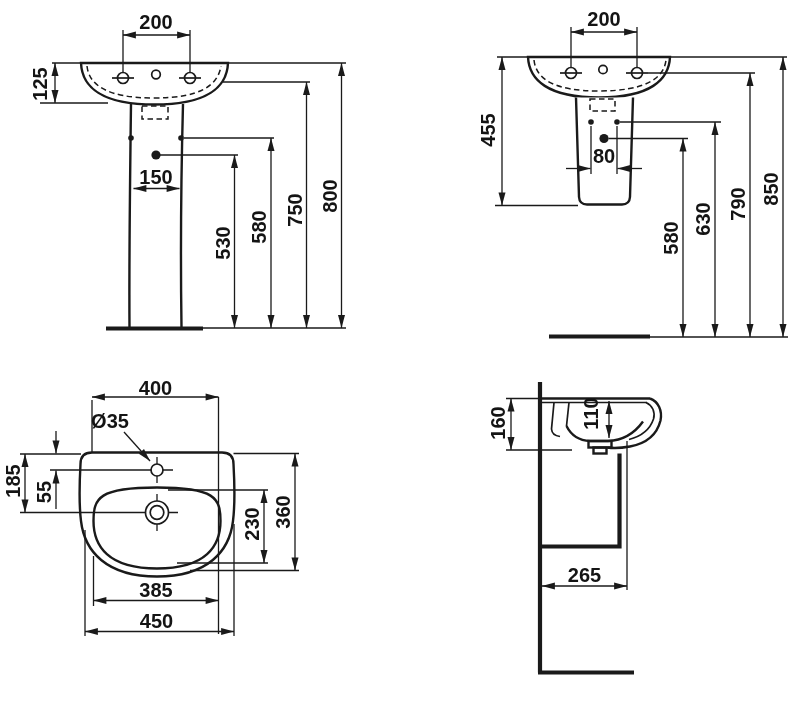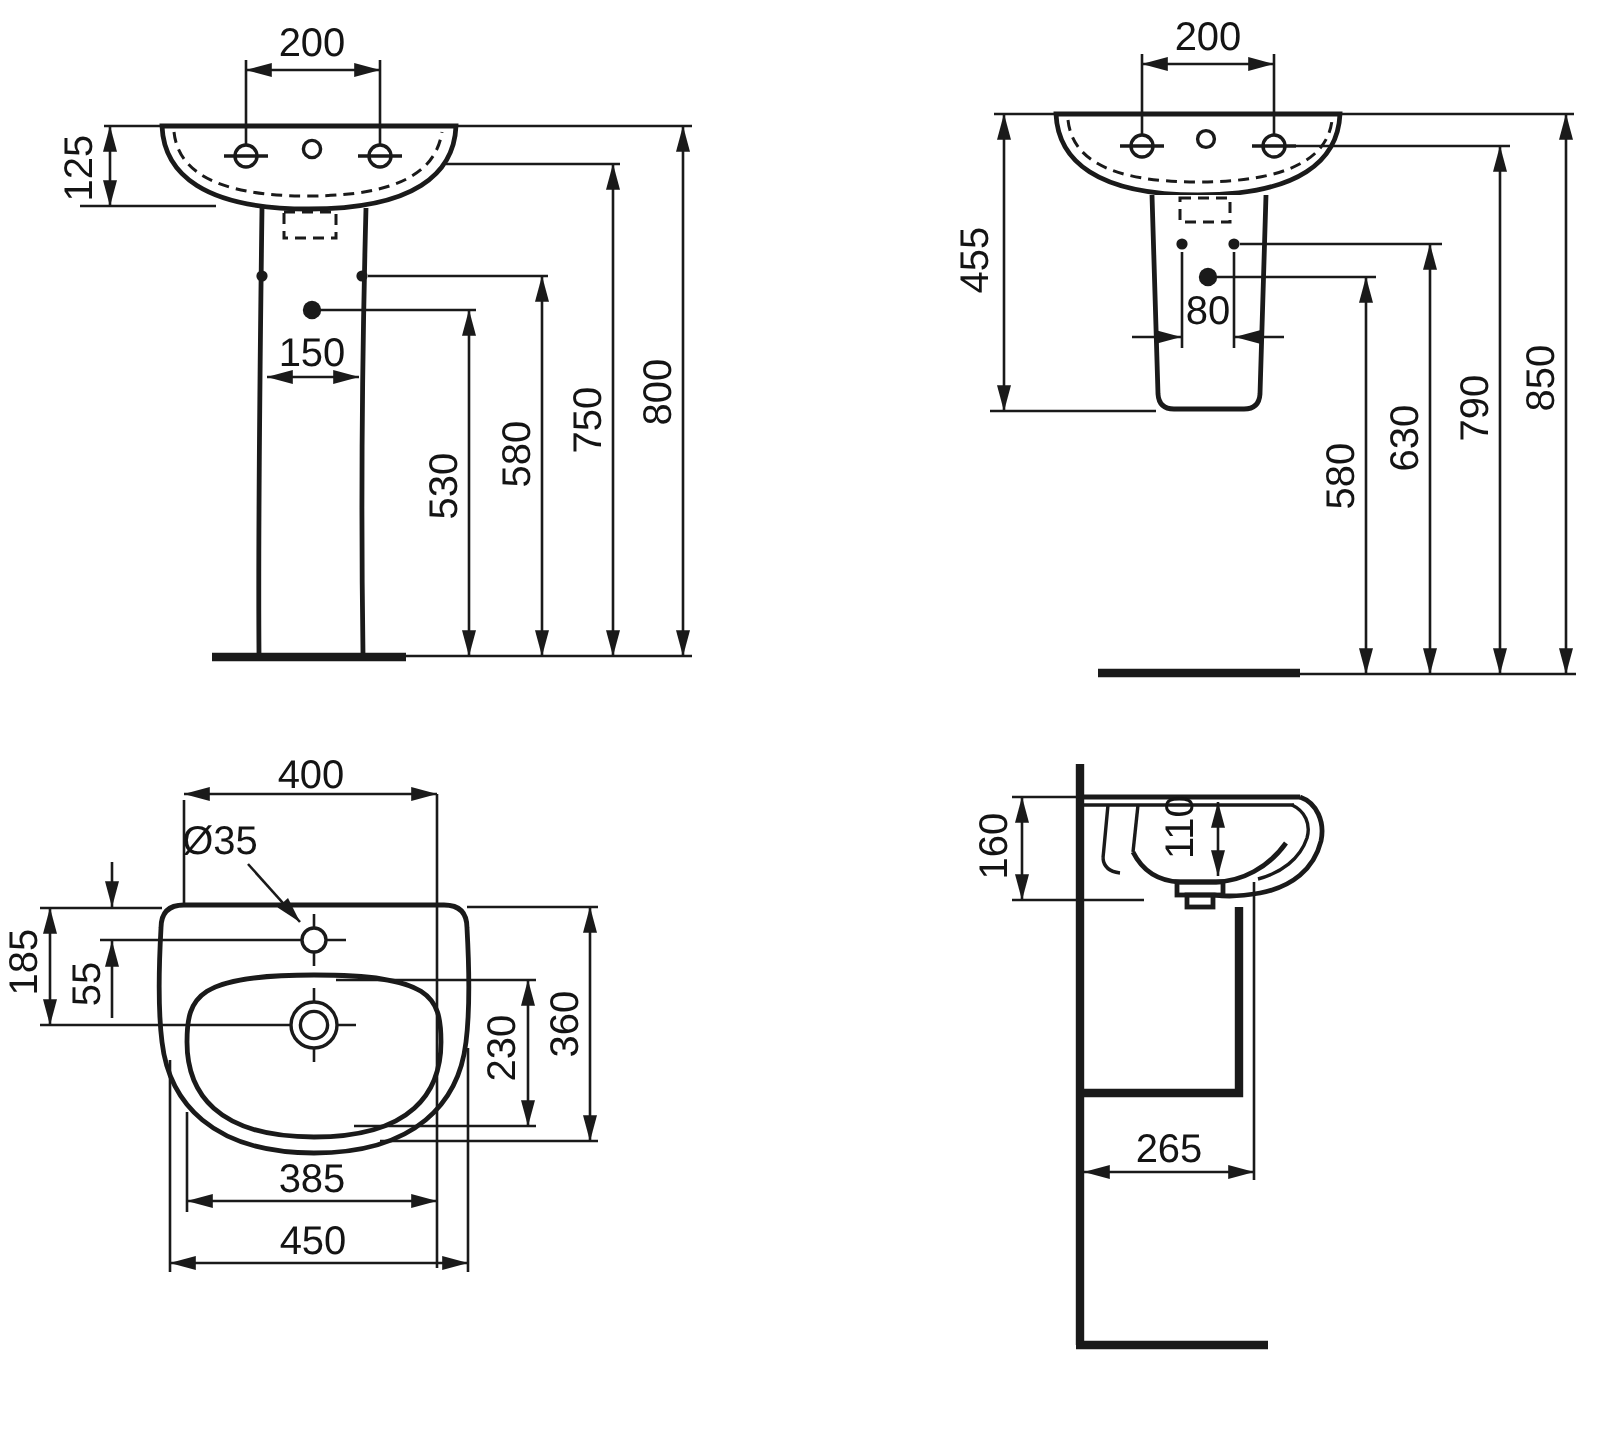--- a/index.html
+++ b/index.html
@@ -1,16 +1,16 @@
 <!DOCTYPE html>
 <html><head>
 <meta charset="utf-8">
 <style>
   html,body{margin:0;padding:0;background:#ffffff;}
-  .stage{position:relative;width:800px;height:715px;background:#ffffff;overflow:hidden;}
+  .stage{position:relative;width:800px;height:715px;background:#ffffff;overflow:hidden;font-weight:bold;}
   svg{position:absolute;left:0;top:0;}
   .dim{font-family:"Liberation Sans",sans-serif;font-size:20px;fill:#141414;text-anchor:middle;dominant-baseline:central;}
   .s1{stroke:#1a1a1a;stroke-width:1.3;fill:none;}
   .s2{stroke:#1a1a1a;stroke-width:2.4;fill:none;}
   .s2w{stroke:#1a1a1a;stroke-width:2.4;fill:#ffffff;}
   .s3{stroke:#1a1a1a;stroke-width:1.7;fill:none;}
   .hole{stroke:#1a1a1a;stroke-width:1.7;fill:#ffffff;}
   .dash{stroke:#1a1a1a;stroke-width:1.5;fill:none;stroke-dasharray:5.5 3.5;}
   .thick{stroke:#1a1a1a;stroke-width:4.2;fill:none;}
   .dot{fill:#1a1a1a;stroke:none;}

